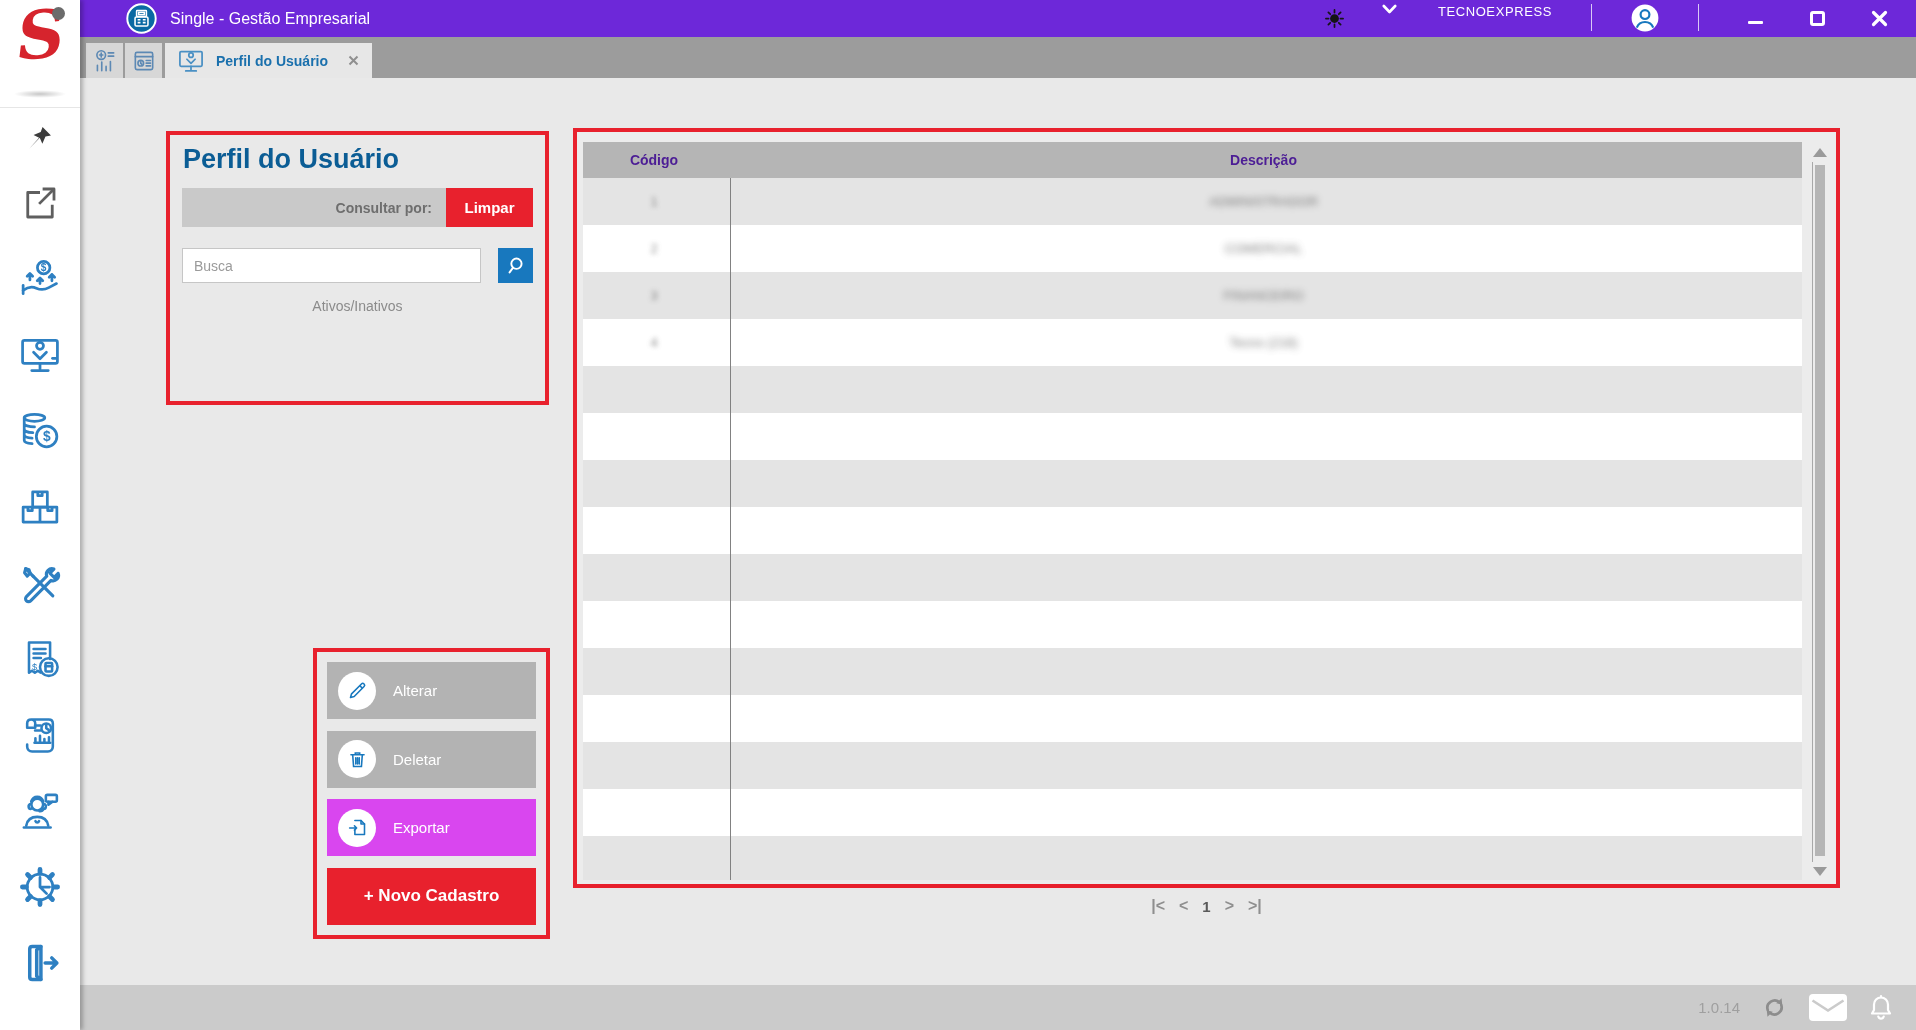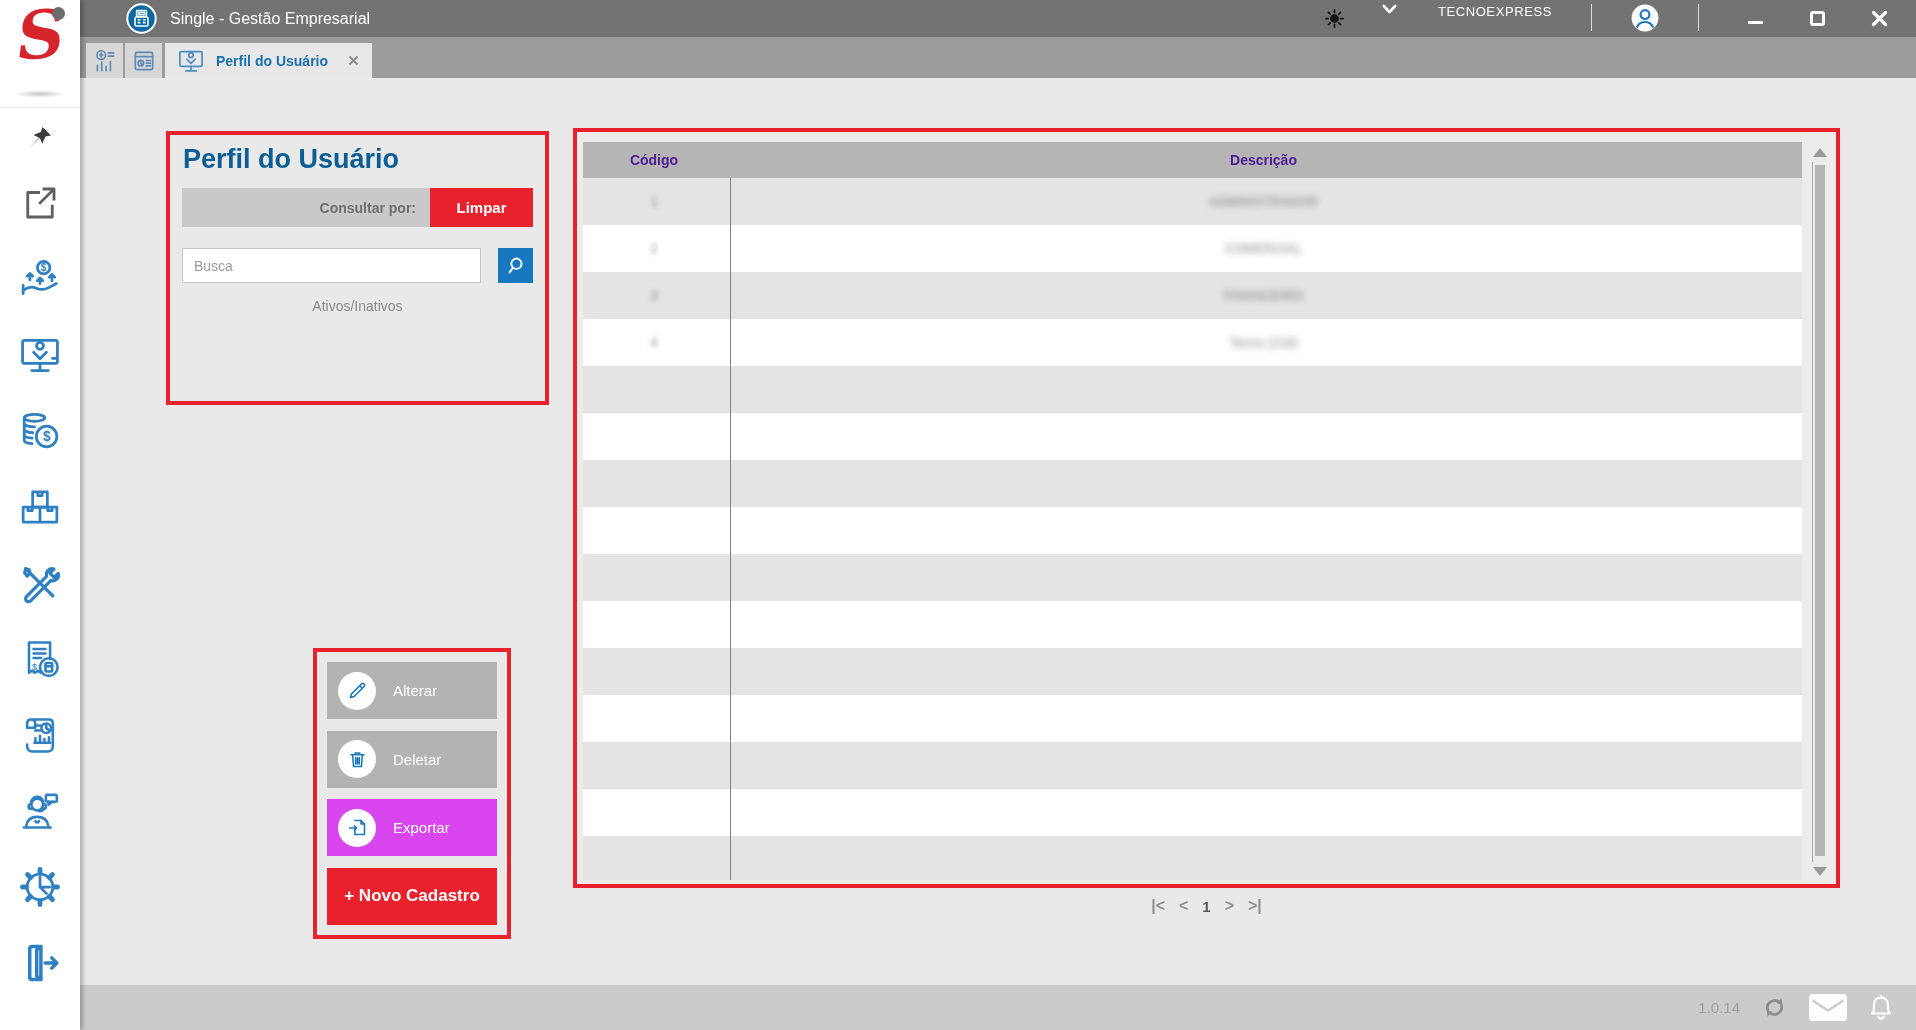--- a/index.html
+++ b/index.html
@@ -2,21 +2,21 @@
 <html><head>
 <meta charset="utf-8">
 <style>
   * { margin:0; padding:0; box-sizing:border-box; }
   html,body { width:1916px; height:1030px; }
   body { font-family:"Liberation Sans", sans-serif; background:#e9e9e9; overflow:hidden; }
   #root { position:relative; width:1916px; height:1030px; background:#e9e9e9; overflow:hidden; }
 
   
   .titlebar { position:absolute; left:80px; top:0; width:1836px; height:37px;
-    background:#737373; display:flex; align-items:center; color:#fff; }
+    background:#6d28d9; display:flex; align-items:center; color:#fff; }
   .app-badge { margin-left:46px; width:31px; height:31px; display:flex; align-items:center; justify-content:center; }
   .app-title { margin-left:13px; font-size:16px; color:#fff; }
   .tb-right { margin-left:auto; display:flex; padding-right:20px;gap:28px; }
   .theme-btn { display:flex; align-items:center; cursor:pointer; }
   .chev { margin-left:9px; display:flex; }
   .account { margin-left:13px; font-size:13px; letter-spacing:.6px; }
   .tb-sep { width:1px; height:27px; background:rgba(255,255,255,.75); margin:0 11px; }
   .avatar { width:28px; height:28px; display:flex; }
   .wc { width:34px; height:30px; display:flex; align-items:center; justify-content:center; cursor:pointer; }
   .wc-min { width:15px; height:3px; background:#fff; border-radius:1px; margin-top:8px; }
@@ -56,40 +56,40 @@
   .side-item.share { color:#5f5f5f; }
 
   
   .filter-panel { position:absolute; left:166px; top:131px; width:383px; height:274px;
     border:4px solid #e8212d; }
   .filter-panel h1 { margin:9px 12px 13px 13px; font-size:27px; font-weight:bold; color:#0b5d95; }
   .consult-row { display:flex; margin:0 12px; height:39px; }
   .consult-label-wrap { flex:1; background:#c9c9c9; display:flex; align-items:center;
     justify-content:flex-end; padding-right:14px; }
   .consult-label-wrap span { font-size:14px; font-weight:bold; color:#6e6e6e; }
-  .btn-limpar { width:103px; border:none; background:#e8212d; color:#fff; font-weight:bold;
+  .btn-limpar { width:87px; border:none; background:#e8212d; color:#fff; font-weight:bold;
     font-size:15px; cursor:pointer; font-family:inherit; }
   .search-row { display:flex; gap:17px; margin:21px 12px 0; }
   .search-row input { flex:1; height:35px; border:1px solid #c6c6c6; background:#fff;
     padding:0 11px; font-size:14px; color:#555; font-family:inherit; outline:none; }
   .search-row input::placeholder { color:#9a9a9a; }
   .btn-search { width:35px; height:35px; border:none; background:#1878be; display:flex;
     align-items:center; justify-content:center; cursor:pointer; }
   .group-label { text-align:center; margin-top:15px; font-size:14px; color:#8b8b8b; }
   .radio-box { margin:9px 12px 0; height:63px; border:1px solid #cdcdcd; background:#e4e4e4;
     display:flex; align-items:center; justify-content:center; gap:27px; }
   .radio { display:flex; align-items:center; gap:8px; font-size:14px; color:#6e6e6e; cursor:pointer; }
   .rc { width:17px; height:17px; border-radius:50%; background:#fff; border:1px solid #ababab;
     position:relative; flex:none; }
   .rc.selected { border:2px solid #0f67a9; }
   .rc.selected::after { content:""; position:absolute; left:50%; top:50%; width:9px; height:9px;
     margin:-4.5px 0 0 -4.5px; border-radius:50%; background:#0f67a9; }
 
   
-  .actions-panel { position:absolute; left:313px; top:648px; width:198px; height:291px;
+  .actions-panel { position:absolute; left:313px; top:648px; width:237px; height:291px;
     border:4px solid #e8212d; padding:10px; display:flex; flex-direction:column;
     justify-content:space-between; }
   .action-btn { height:57px; border:none; display:flex; align-items:center; padding-left:11px;
     gap:17px; cursor:pointer; font-family:inherit; }
   .action-btn.gray { background:#b3b3b3; }
   .action-btn.blue { background:#d946ef; }
   .icon-circle { width:38px; height:38px; border-radius:50%; background:#fff; display:flex;
     align-items:center; justify-content:center; flex:none; }
   .action-label { color:#fff; font-size:15px; }
   .btn-novo { height:57px; border:none; background:#e8212d; color:#fff; font-weight:bold;

